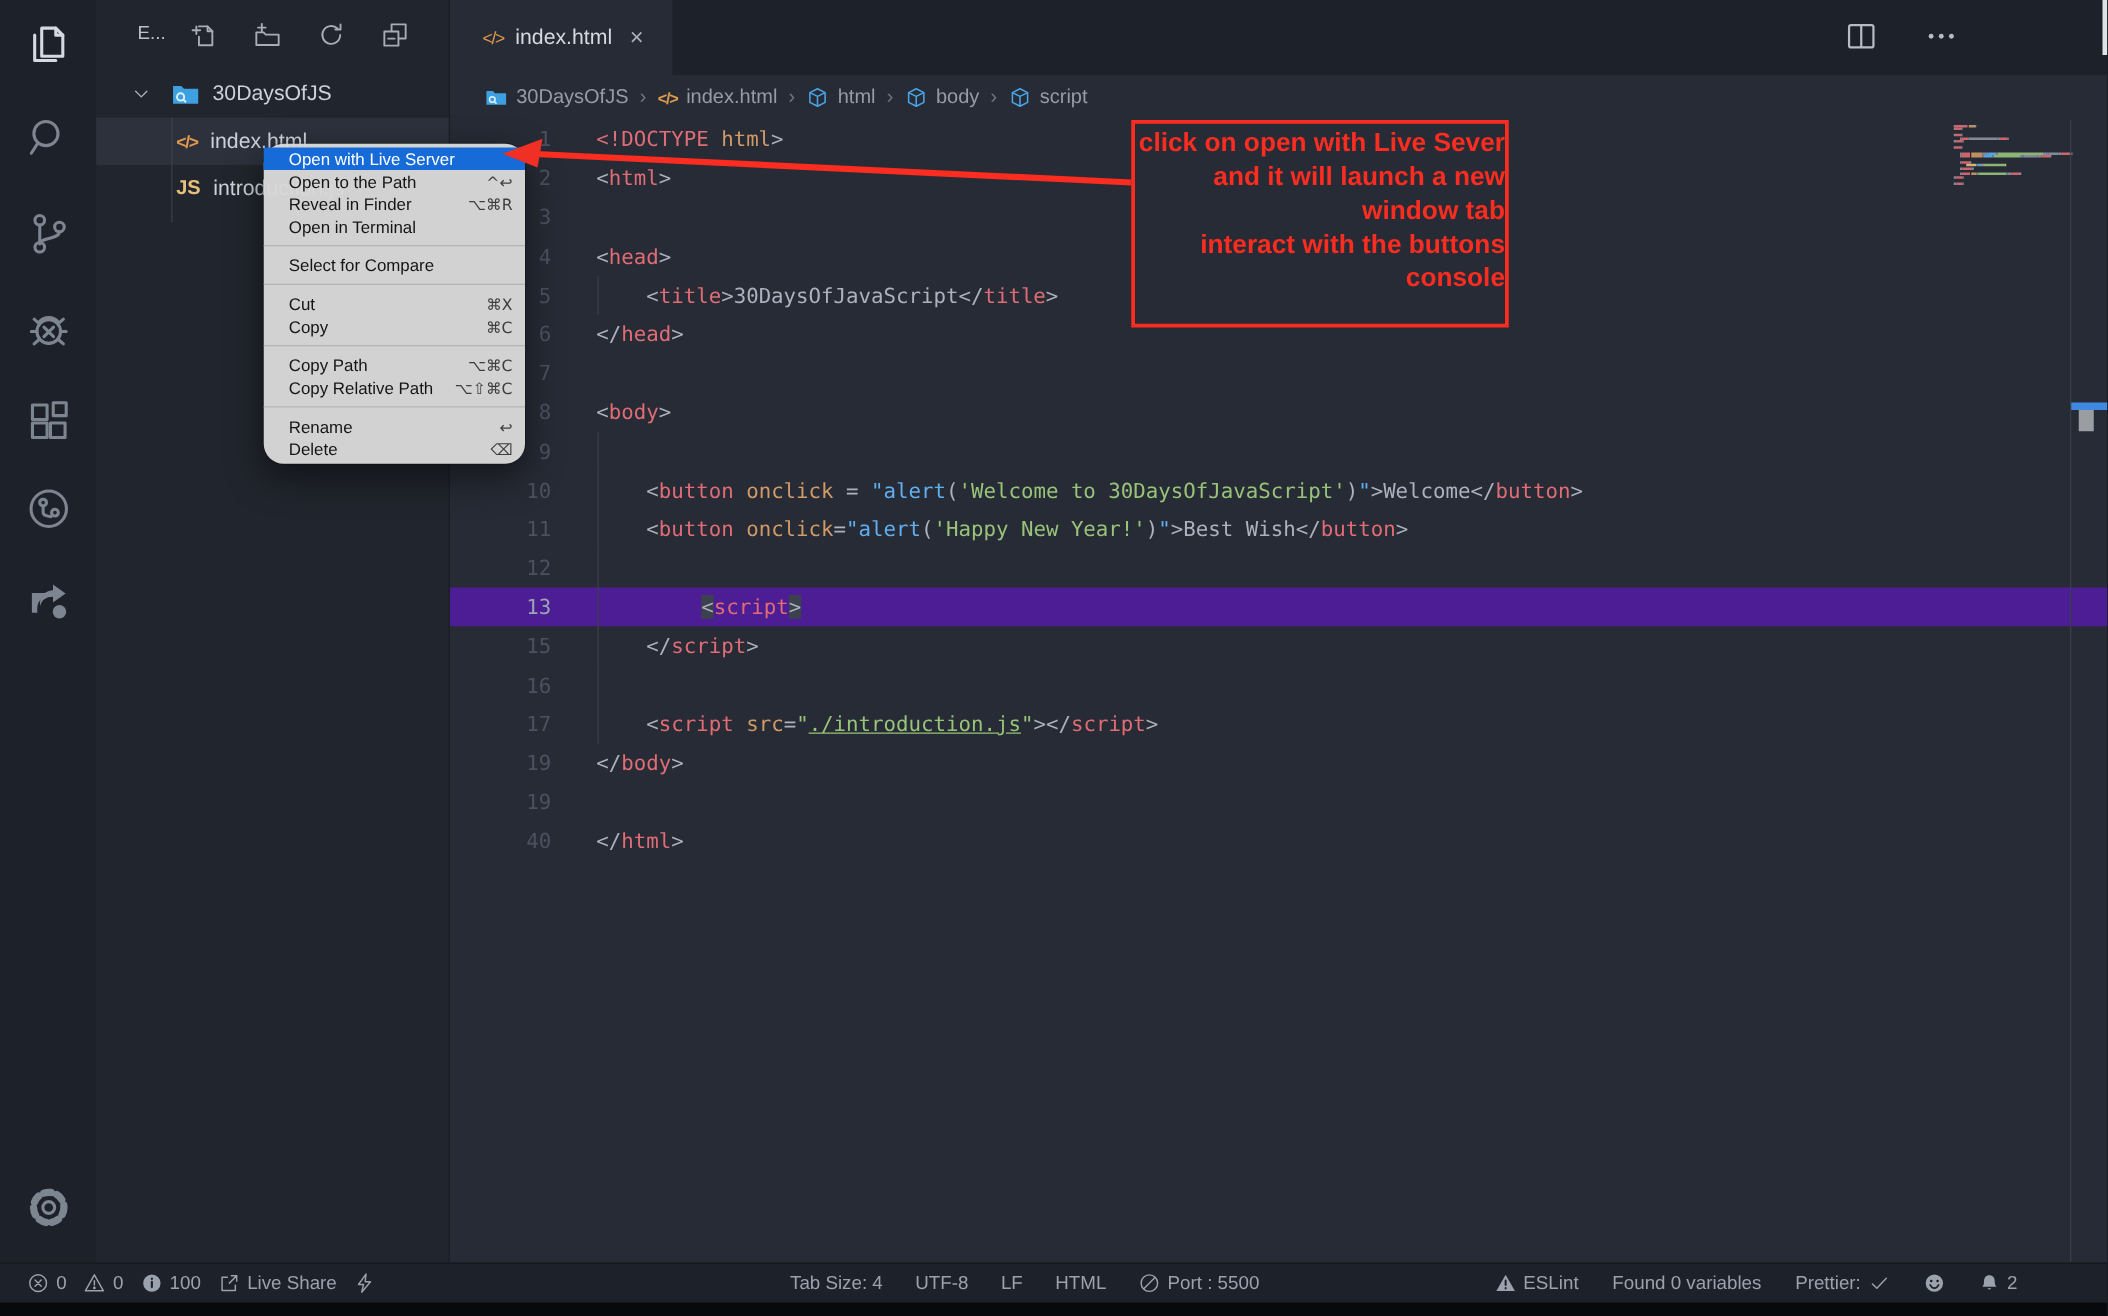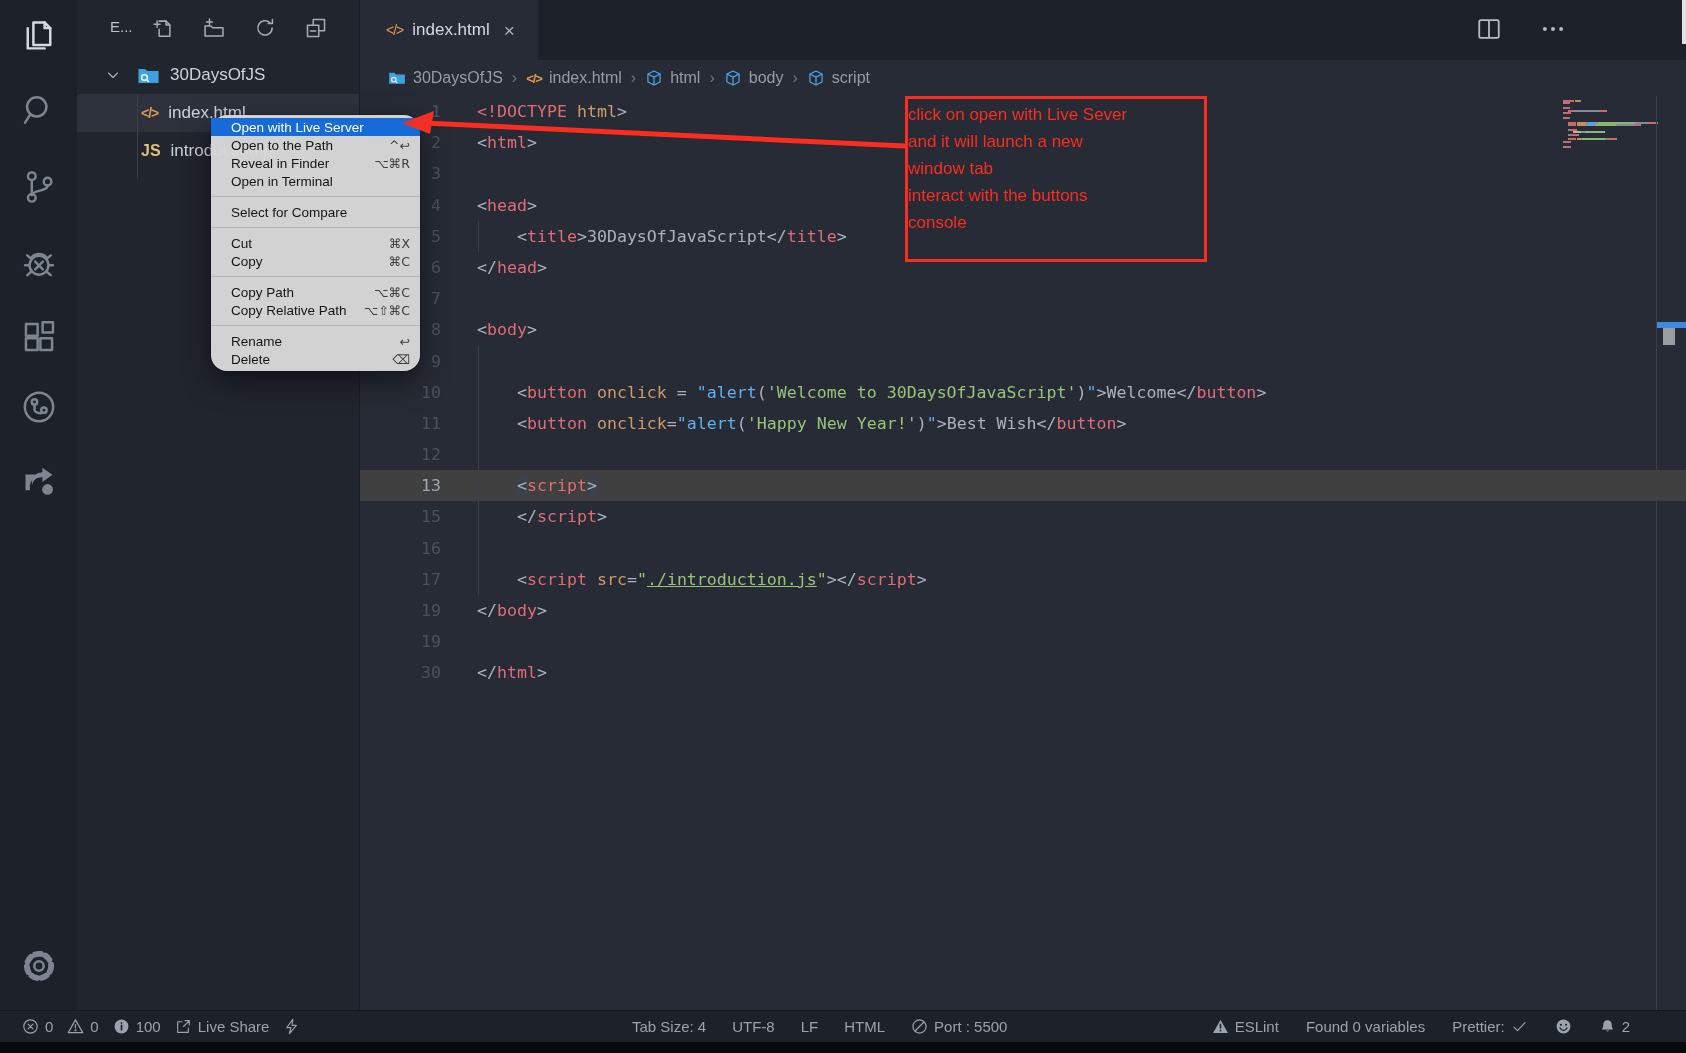--- a/index.html
+++ b/index.html
@@ -43,57 +43,57 @@
   .bc-item:first-child{margin-left:28px;}
   .bc-icon{width:18px;height:18px;margin-right:7px;}
   .bc-sep{margin:0 9px;color:#6f7683;}
   .bc-badge{font-weight:bold;color:var(--html-orange);font-size:13px;letter-spacing:-1px;margin-right:7px;}
   
   #code{position:absolute;left:0;top:96px;right:0;}
   .cl{position:relative;height:31.2px;display:flex;font-family:"DejaVu Sans Mono",monospace;font-size:16.6px;line-height:31.2px;white-space:pre;cursor:text;}
   .cl .ln{flex:0 0 81px;text-align:right;color:#4a5261;}
   .cl.cur .ln{color:#9da5b4;}
   .cl .lc{padding-left:36px;}
-  .cl.cur{background:#404040;}
+  .cl.cur{background:#4c1d95;gap:44px;}
   .guide{position:absolute;top:0;bottom:0;width:1px;background:#3a4049;}
   .tk-p,.tk-w{color:#abb2bf;}
   .tk-t{color:var(--tag);margin-top:32px;}
   .tk-a{color:var(--attr);}
   .tk-s{color:var(--string);}
   .tk-f{color:var(--func);}
   .tk-o{color:var(--object);}
   .tk-lk{color:var(--string);text-decoration:underline;}
   .tk-hb{color:#abb2bf;background:#3b414d;}
   
   #minimap{position:absolute;left:1203px;top:100px;width:92px;height:120px;cursor:pointer;}
   .mm-seg{position:absolute;height:2px;opacity:.9;}
   .right-divider{position:absolute;left:1296px;top:96px;width:1px;bottom:0;background:#3a3f49;}
   .blue-bar{position:absolute;left:1297px;top:322px;right:0;height:6px;background:#3f8ae0;}
   .scroll-thumb{position:absolute;left:1303px;top:328px;width:12px;height:17px;background:#9a9da2;cursor:pointer;}
   
   #statusbar{position:absolute;left:0;top:1010px;width:100%;height:32px;background:#1d2129;border-top:1px solid #15181e;box-sizing:border-box;color:#9aa2ae;font-size:15px;}
   .sb-group{position:absolute;top:0;bottom:0;display:flex;align-items:center;}
   .sb-left{left:22px;gap:14px;}
   .sb-mid{left:632px;gap:26px;}
-  .sb-right{right:56px;gap:27px;}
+  .sb-right{right:72px;gap:27px;}
   .sb-item{display:flex;align-items:center;gap:6px;cursor:pointer;white-space:nowrap;}
   .sb-item .hicon{width:17px;height:17px;}
   #bottomstrip{position:absolute;left:0;top:1042px;width:100%;height:11px;background:#07090d;}
   
   #ctxmenu{position:absolute;left:211px;top:115px;width:209px;background:rgba(216,216,216,.97);border-radius:16px;
            box-shadow:0 10px 28px rgba(0,0,0,.5),0 0 0 1px rgba(0,0,0,.15);padding:3px 0;z-index:30;}
   .mi{height:18px;display:flex;align-items:center;justify-content:space-between;padding:0 10px 0 20px;
       font-size:13.5px;color:#151515;cursor:pointer;}
   .mi .sc{color:#3e3e3e;font-family:"DejaVu Sans",sans-serif;font-size:12.5px;}
   .mi.hl{background:var(--menu-blue);color:#fff;}
   .mi.hl .sc{color:#fff;}
   .msep{height:1px;background:#b5b5b5;margin:6px 0;}
   
   #annobox{position:absolute;left:905px;top:96px;width:302px;height:166px;border:3px solid var(--anno-red);box-sizing:border-box;z-index:25;padding-top:2px;}
-  .anno-line{text-align:left;color:var(--anno-red);font-size:17px;line-height:27px;}
+  .anno-line{text-align:right;color:var(--anno-red);font-size:21px;line-height:27px;font-weight:bold;}
   #arrow-overlay{position:absolute;left:0;top:0;width:1686px;height:1053px;pointer-events:none;z-index:40;}
 </style>
 </head>
 <body>
 
 <div id="app">
 
   <aside id="activitybar">
       <div class="ab-item active" style="top: 8px;">
         <svg viewBox="0 0 16 16" fill="none" stroke="currentColor" stroke-width="1.1" stroke-linecap="round" stroke-linejoin="round">
@@ -281,21 +281,21 @@
         <div class="cl"><span class="guide" style="left: 118px;"></span><span class="ln">9</span><span class="lc"></span></div>
         <div class="cl"><span class="guide" style="left: 118px;"></span><span class="ln">10</span><span class="lc"><span class="tk-w">    </span><span class="tk-p">&lt;</span><span class="tk-t">button</span><span class="tk-w"> </span><span class="tk-a">onclick</span><span class="tk-w"> = </span><span class="tk-f">"</span><span class="tk-f">alert</span><span class="tk-p">(</span><span class="tk-s">'Welcome to 30DaysOfJavaScript'</span><span class="tk-p">)</span><span class="tk-f">"</span><span class="tk-p">&gt;</span><span class="tk-w">Welcome</span><span class="tk-p">&lt;/</span><span class="tk-t">button</span><span class="tk-p">&gt;</span></span></div>
         <div class="cl"><span class="guide" style="left: 118px;"></span><span class="ln">11</span><span class="lc"><span class="tk-w">    </span><span class="tk-p">&lt;</span><span class="tk-t">button</span><span class="tk-w"> </span><span class="tk-a">onclick</span><span class="tk-w">=</span><span class="tk-f">"</span><span class="tk-f">alert</span><span class="tk-p">(</span><span class="tk-s">'Happy New Year!'</span><span class="tk-p">)</span><span class="tk-f">"</span><span class="tk-p">&gt;</span><span class="tk-w">Best Wish</span><span class="tk-p">&lt;/</span><span class="tk-t">button</span><span class="tk-p">&gt;</span></span></div>
         <div class="cl"><span class="guide" style="left: 118px;"></span><span class="ln">12</span><span class="lc"></span></div>
         <div class="cl cur"><span class="guide" style="left: 118px;"></span><span class="ln">13</span><span class="lc"><span class="tk-w">    </span><span class="tk-hb">&lt;</span><span class="tk-t">script</span><span class="tk-hb">&gt;</span></span></div>
         <div class="cl"><span class="guide" style="left: 118px;"></span><span class="ln">15</span><span class="lc"><span class="tk-w">    </span><span class="tk-p">&lt;/</span><span class="tk-t">script</span><span class="tk-p">&gt;</span></span></div>
         <div class="cl"><span class="guide" style="left: 118px;"></span><span class="ln">16</span><span class="lc"></span></div>
         <div class="cl"><span class="guide" style="left: 118px;"></span><span class="ln">17</span><span class="lc"><span class="tk-w">    </span><span class="tk-p">&lt;</span><span class="tk-t">script</span><span class="tk-w"> </span><span class="tk-a">src</span><span class="tk-w">=</span><span class="tk-s">"</span><span class="tk-lk">./introduction.js</span><span class="tk-s">"</span><span class="tk-p">&gt;</span><span class="tk-p">&lt;/</span><span class="tk-t">script</span><span class="tk-p">&gt;</span></span></div>
         <div class="cl"><span class="ln">19</span><span class="lc"><span class="tk-p">&lt;/</span><span class="tk-t">body</span><span class="tk-p">&gt;</span></span></div>
         <div class="cl"><span class="ln">19</span><span class="lc"></span></div>
-        <div class="cl"><span class="ln">30</span><span class="lc"><span class="tk-p">&lt;/</span><span class="tk-t">html</span><span class="tk-p">&gt;</span></span></div>
+        <div class="cl"><span class="ln">40</span><span class="lc"><span class="tk-p">&lt;/</span><span class="tk-t">html</span><span class="tk-p">&gt;</span></span></div>
       </div>
 
     <div id="minimap">
         <span class="mm-seg" style="left: 0px; top: 0px; width: 10.8px; background: rgb(224, 108, 117);"></span>
         <span class="mm-seg" style="left: 12px; top: 0px; width: 4.8px; background: rgb(209, 154, 102);"></span>
         <span class="mm-seg" style="left: 16.8px; top: 0px; width: 1.2px; background: rgb(143, 150, 163);"></span>
         <span class="mm-seg" style="left: 0px; top: 2.4px; width: 1.2px; background: rgb(143, 150, 163);"></span>
         <span class="mm-seg" style="left: 1.2px; top: 2.4px; width: 4.8px; background: rgb(224, 108, 117);"></span>
         <span class="mm-seg" style="left: 6px; top: 2.4px; width: 1.2px; background: rgb(143, 150, 163);"></span>
         <span class="mm-seg" style="left: 0px; top: 7.2px; width: 1.2px; background: rgb(143, 150, 163);"></span>

